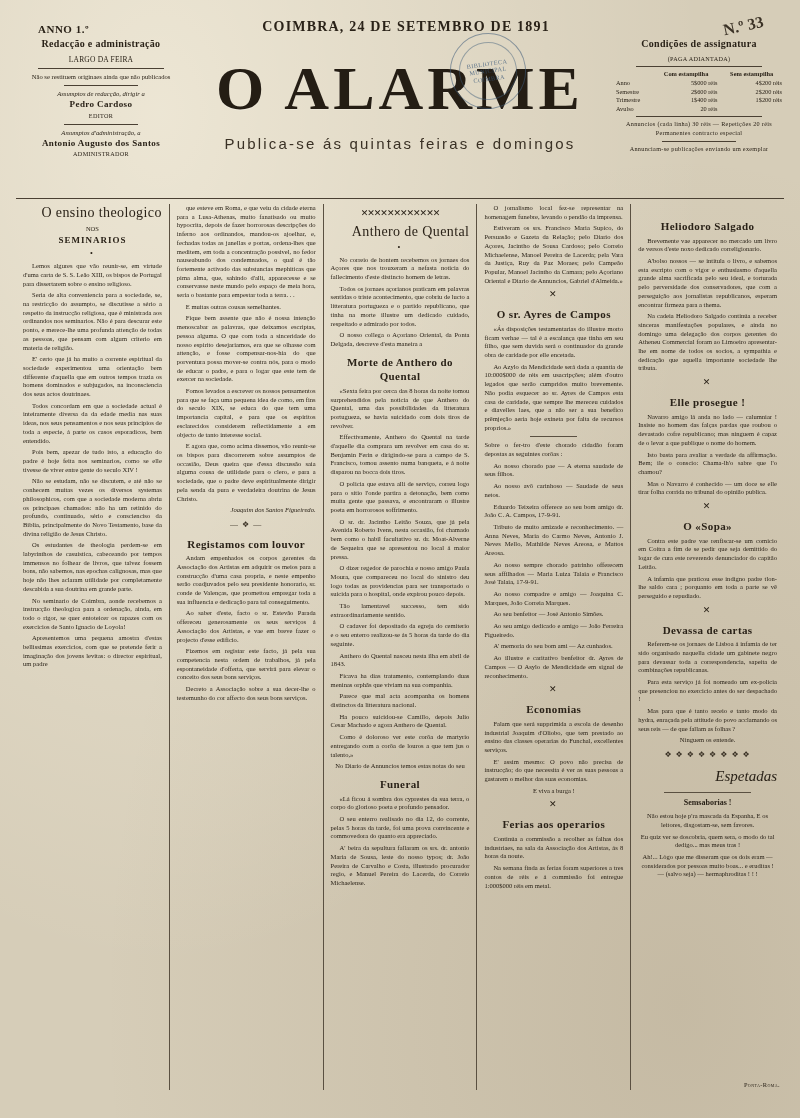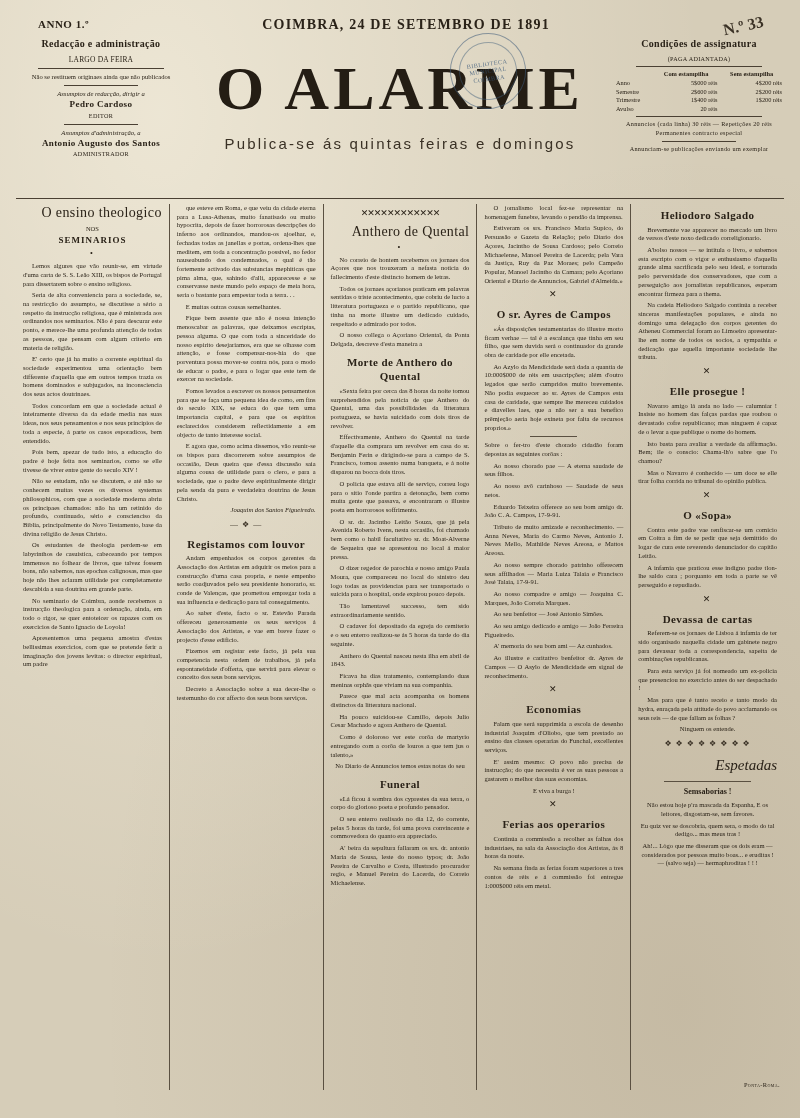--- a/index.html
+++ b/index.html
@@ -21,21 +21,21 @@
     padding:14px 16px 8px 16px;
   }
   .sheet{
     position:relative;
     width:100%;height:100%;
     box-sizing:border-box;
   }
 
   
   .masthead{position:relative;height:178px;}
-  .mh-top{display:flex;justify-content:space-between;align-items:flex-start;
+  .mh-top{display:flex;justify-content:space-between;align-items:flex-end;
     font-family:"Liberation Serif", serif;}
   .anno{font-weight:bold;font-size:11px;letter-spacing:.5px;padding-left:22px;padding-top:4px;}
   .placecity{font-weight:bold;font-size:14px;letter-spacing:1.2px;padding-top:3px;}
   .numero{font-weight:bold;font-size:12px;padding-right:20px;padding-top:3px;position:relative;}
   .numero .scribble{
     display:inline-block;transform:rotate(-12deg);
     font-family:"Liberation Serif", serif;font-size:16px;color:#3b3226;
   }
 
   .mh-body{display:flex;justify-content:space-between;margin-top:2px;}
@@ -300,21 +300,21 @@
       <p>Falam que será supprimida a escola de desenho industrial Joaquim d'Oliobo, que tem prestado ao ensino das classes operarias do Funchal, excellentes serviços.</p>
       <p>E' assim mesmo: O povo não precisa de instrucção; do que necessita é ver as suas pessoas a gastarem o melhor das suas economias.</p>
       <p class="center noind">E viva a burga !</p>
       <div class="xmark">✕</div>
       <h3 class="sec-md">Ferias aos operarios</h3>
       <p>Continúa a commissão a recolher as falhas dos industriaes, na sala da Associação dos Artistas, ás 8 horas da noute.</p>
       <p>Na semana finda as ferias foram superiores a tres contos de réis e á commissão foi entregue 1:000$000 réis em metal.</p>
     </div>
 
     <div class="col">
-      <h3 class="sec-md" style="margin-top:4px;">Heliodoro Salgado</h3>
+      <h3 class="sec-md" style="margin-top:15px;">Heliodoro Salgado</h3>
       <p>Brevemente vae apparecer no mercado um livro de versos d'este noxo dedicado correligionario.</p>
       <p>A'bolso nossos — se intitula o livro, e sabemos esta escripto com o vigor e enthusiasmo d'aquella grande alma sacrificada pelo seu ideal, e torturada pelo perversidade dos conservadores, que com a perseguição aos jornalistas republicanos, esperam encontrar firmeza para a thema.</p>
       <p>Na cadeia Heliodoro Salgado continúa a receber sinceras manifestações populares, e ainda no domingo uma delegação dos corpos gerentes do Atheneu Commercial foram ao Limoeiro apresentar-lhe em nome de todos os socios, a sympathia e dedicação que aquella importante sociedade lhe tributa.</p>
       <div class="xmark">✕</div>
       <h3 class="sec-md">Elle prosegue !</h3>
       <p>Navarro amigo lá anda no lado — calumniar ! Insiste no homem das falças pardas que roubou o devastado cofre republicano; mas ninguem é capaz de o levar a que publique o nome do homem.</p>
       <p>Isto basta para avaliar a verdade da affirmação. Bem; ile o conscio: Chama-lh'o sabre que l'o chamou?</p>
       <p>Mas o Navarro é conhecido — um doce se elle tirar folha corrida no tribunal do opinião publica.</p>
       <div class="xmark">✕</div>
       <h3 class="sec-md">O «Sopa»</h3>

